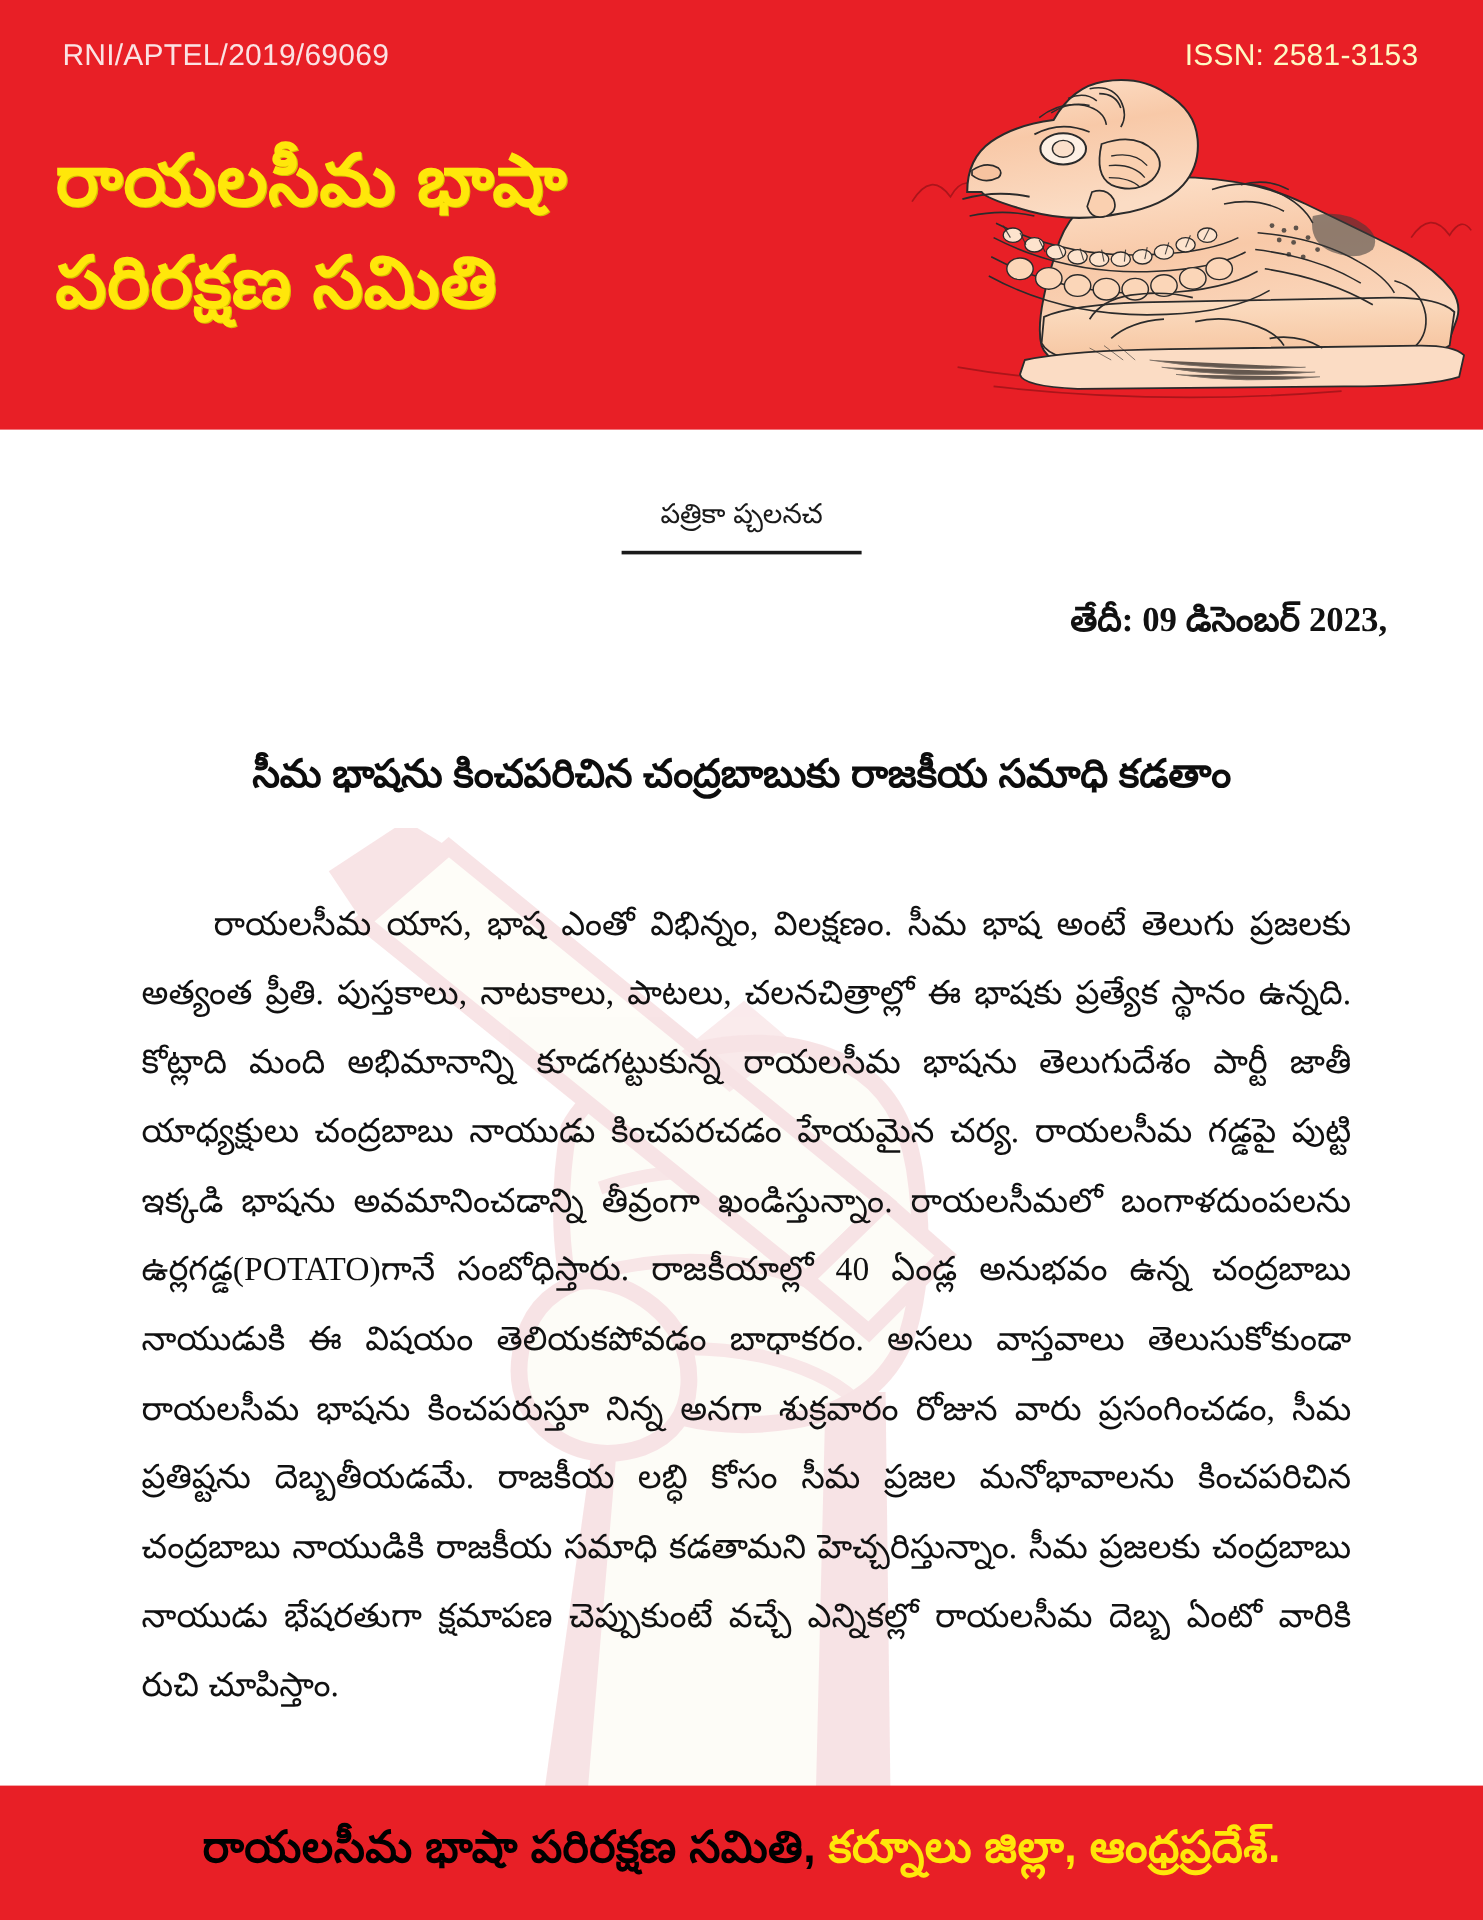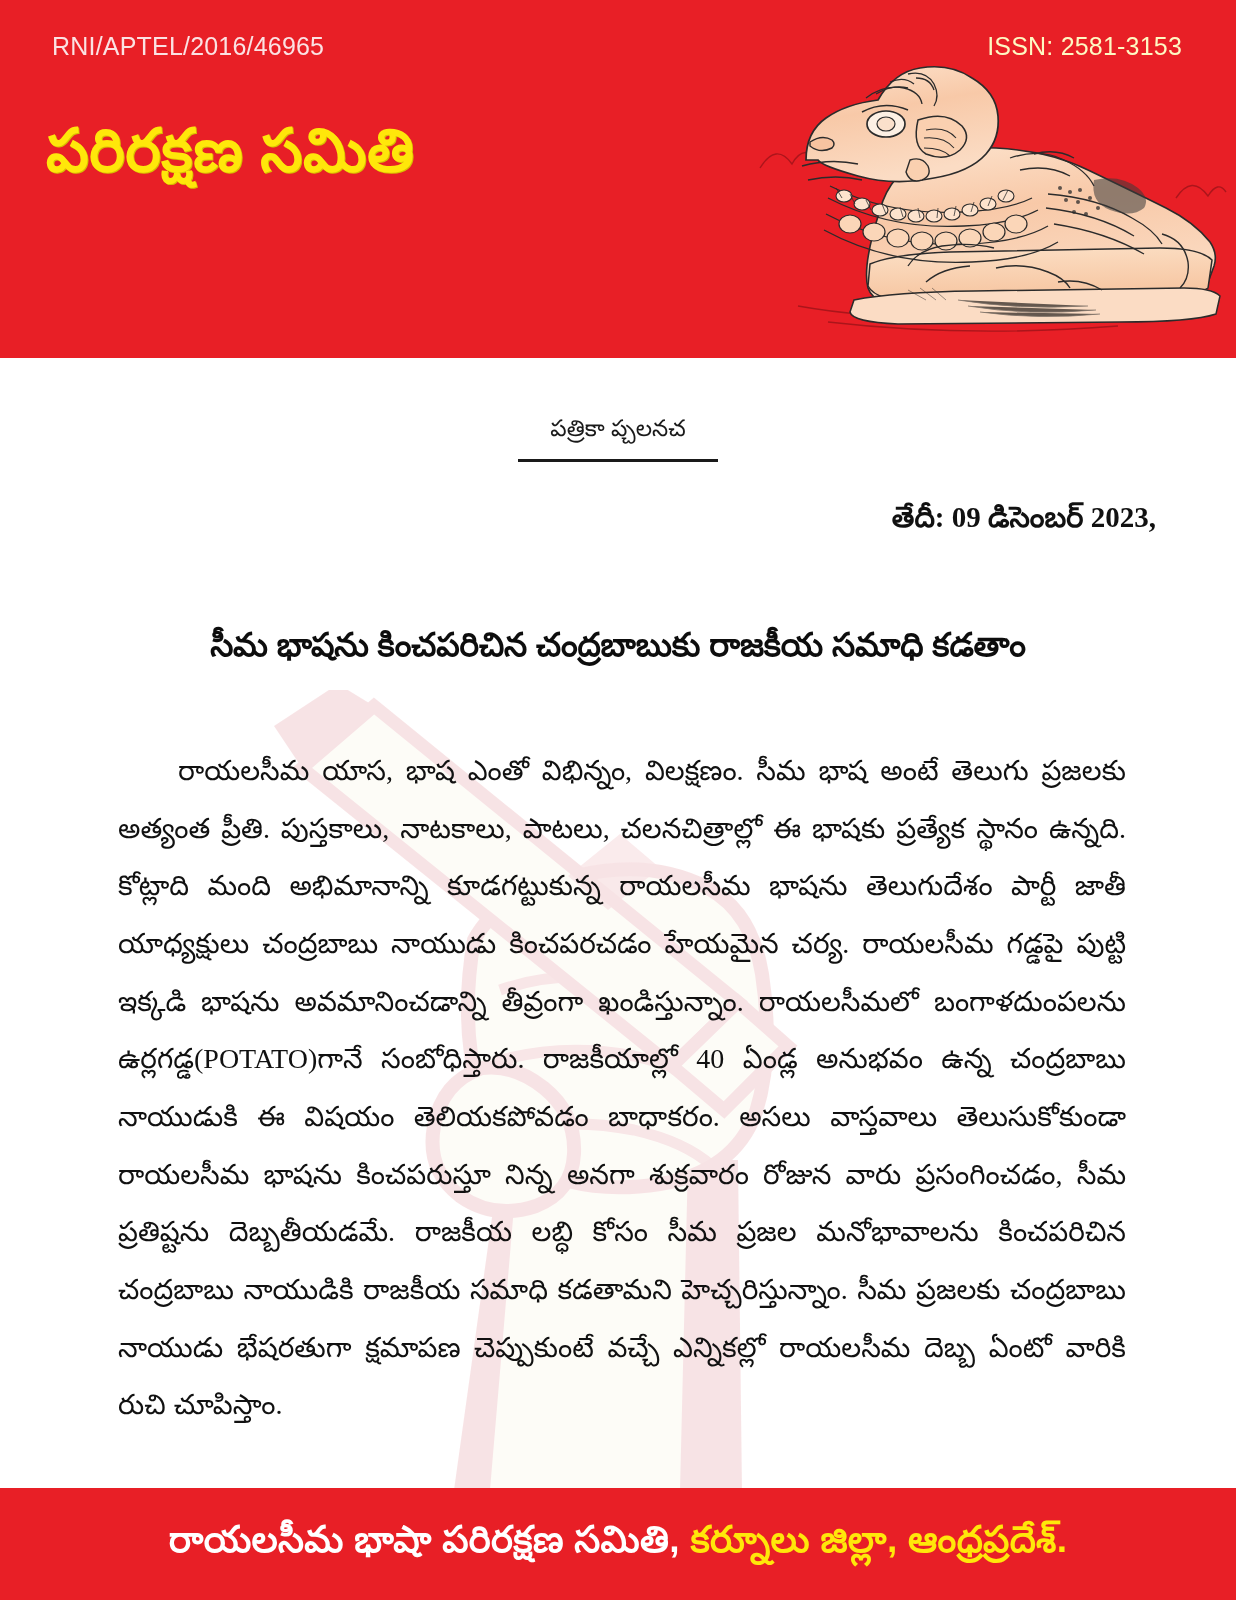--- a/index.html
+++ b/index.html
@@ -159,35 +159,36 @@
     align-items: center;
     justify-content: center;
   }
   .footer-text {
     font-family: "Liberation Sans", sans-serif;
     font-weight: bold;
     font-size: 37px;
     letter-spacing: 0.3px;
     white-space: nowrap;
   }
-  .footer-org { color: #ffffff; }
+  .footer-org { color: #000000; }
   .footer-loc { color: #ffe70a; }
 </style>
 </head>
 <body>
 
 <div class="page">
 
   <div class="masthead">
 
-    <div class="reg-no">RNI/APTEL/2016/46965</div>
+    <div class="reg-no">RNI/APTEL/2019/69069</div>
 
     <div class="issn">ISSN: 2581-3153</div>
 
     <div class="masthead-title">
+      <span class="ml1">రాయలసీమ భాషా</span>
       <span class="ml2">పరిరక్షణ సమితి</span>
     </div>
 
     <div class="nandi-wrap">
       <svg viewBox="0 0 470 300" xmlns="http://www.w3.org/2000/svg">
         <defs>
           <linearGradient id="stone" x1="0" y1="0" x2="0.3" y2="1">
             <stop offset="0%" stop-color="#fde3cd"></stop>
             <stop offset="45%" stop-color="#f8c9a8"></stop>
             <stop offset="100%" stop-color="#fbdcc4"></stop>

